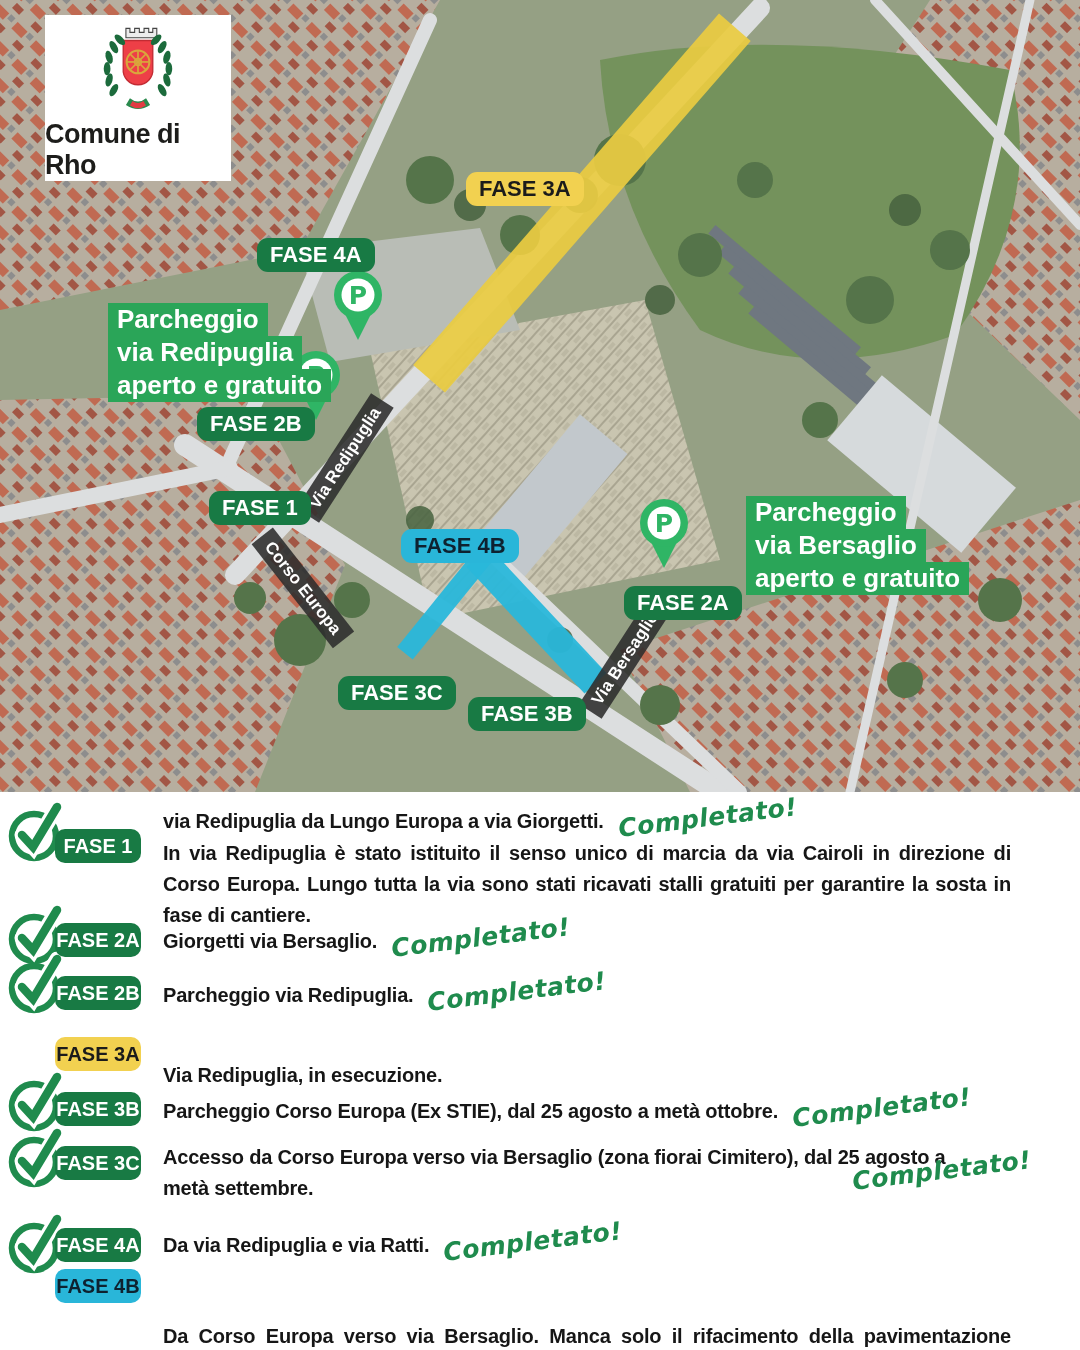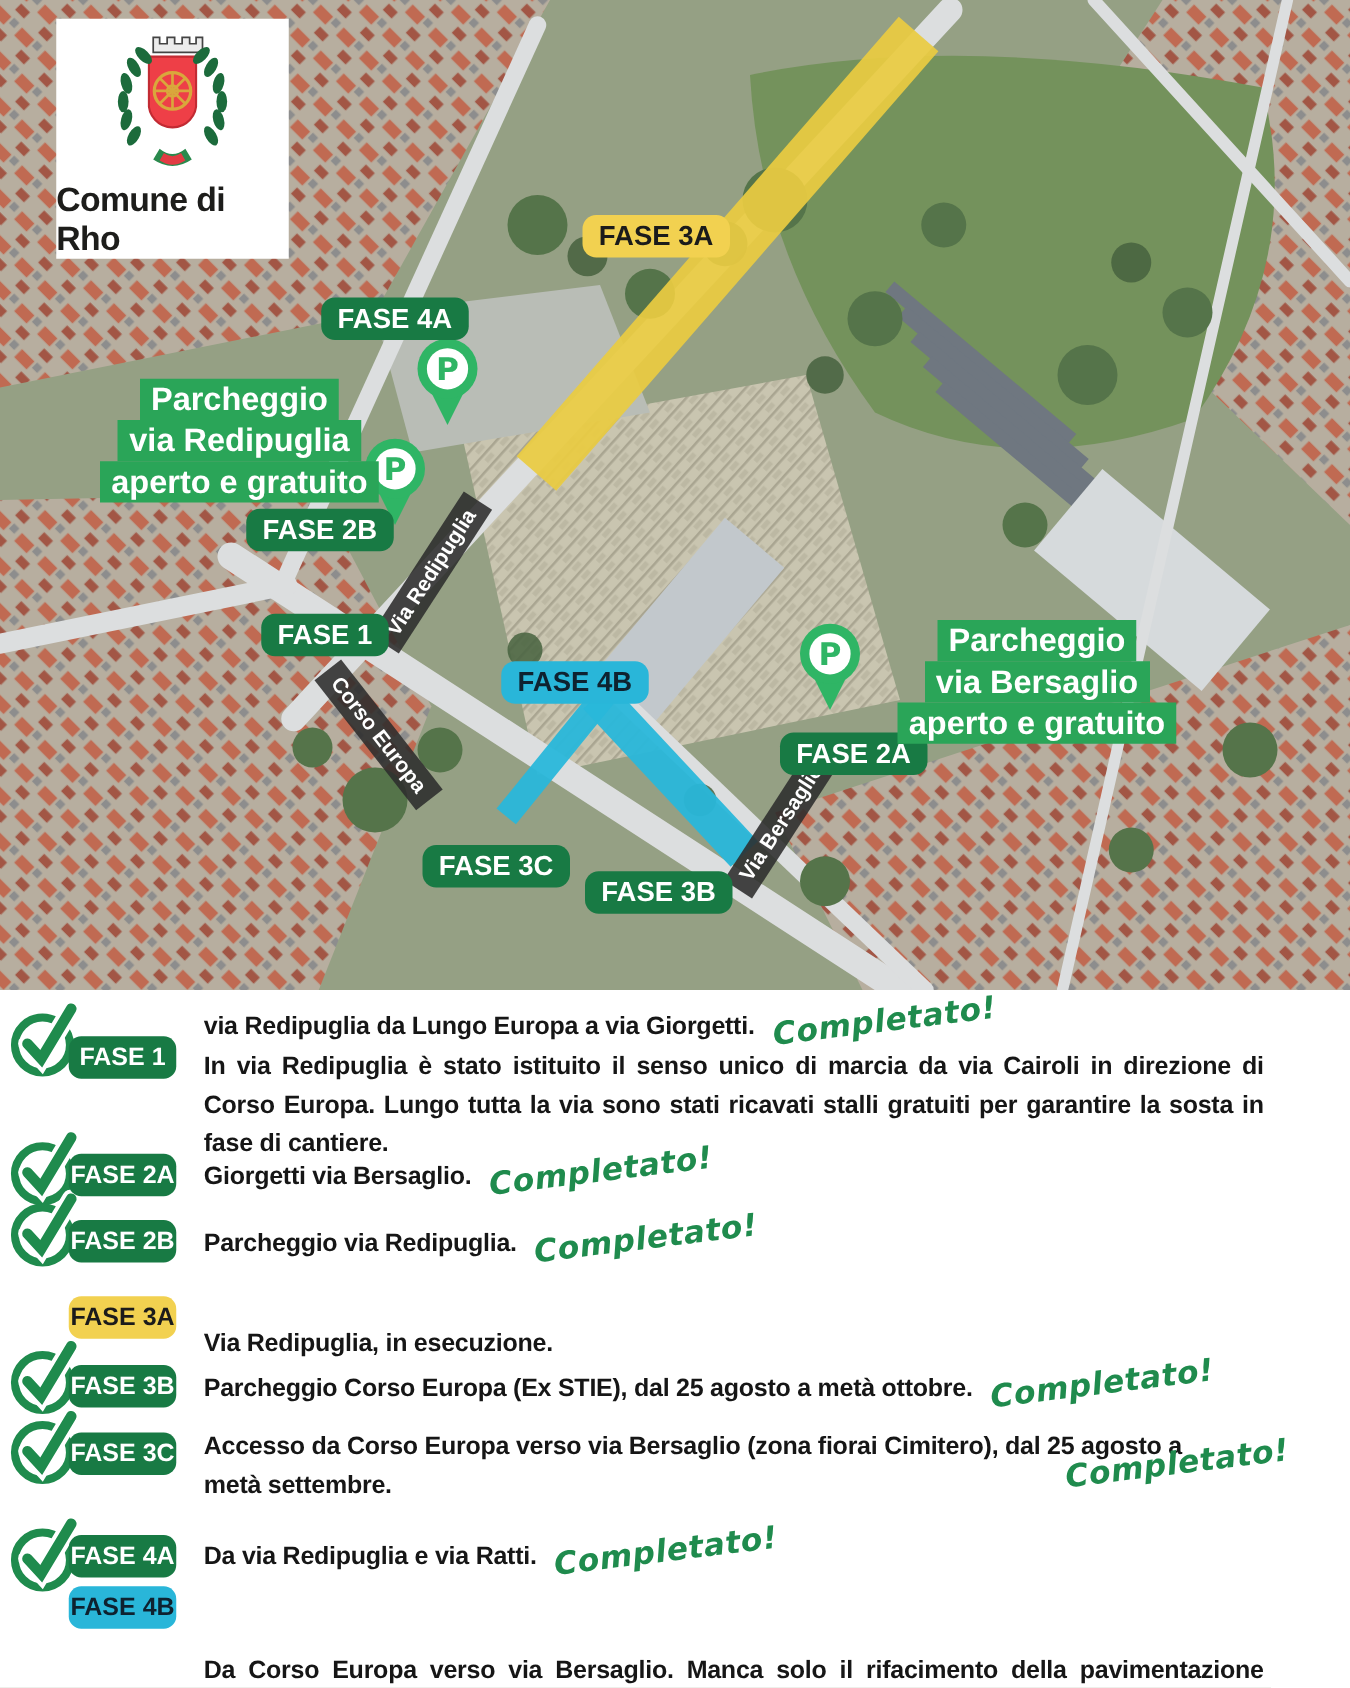--- a/index.html
+++ b/index.html
@@ -19,27 +19,27 @@
                  transform:rotate(47deg);}
 
   .mbadge{position:absolute;z-index:5;background:#187a44;color:#ffffff;font-weight:bold;
           font-size:22px;line-height:1;padding:6px 13px;border-radius:11px;white-space:nowrap;}
   .mbadge.yellow{background:#f2d150;color:#1b1b1b;}
   .mbadge.blue{background:#29b6d9;color:#0e2230;}
 
   .street{position:absolute;z-index:4;background:rgba(44,44,44,.88);color:#ffffff;font-weight:bold;
           font-size:17px;line-height:1;padding:5px 10px;white-space:nowrap;}
 
-  .parkblock{position:absolute;z-index:5;display:flex;flex-direction:column;align-items:center;}
+  .parkblock{position:absolute;z-index:5;display:flex;flex-direction:column;align-items:flex-start;margin-left:28px;}
   .parkblock span{display:inline-block;background:#2aa558;color:#ffffff;font-weight:bold;
           font-size:26px;line-height:1.12;padding:2px 9px;white-space:nowrap;}
 
   .pin{position:absolute;z-index:4;width:52px;height:72px;}
 
-  .logo-card{position:absolute;left:45px;top:15px;width:186px;height:192px;background:#ffffff;
+  .logo-card{position:absolute;left:45px;top:15px;width:186px;height:166px;background:#ffffff;
              z-index:6;display:flex;flex-direction:column;align-items:center;justify-content:flex-start;}
   .logo-card .crest{margin-top:8px;width:118px;height:128px;}
   .logo-card .logo-text{font-size:27px;font-weight:bold;color:#1d1d1b;letter-spacing:-0.5px;margin-top:2px;}
 
   
   .legend-bg{position:absolute;left:0;top:792px;width:1080px;height:558px;background:#ffffff;}
   .check{position:absolute;width:56px;height:62px;z-index:2;}
   .lbadge{position:absolute;left:55px;width:86px;z-index:3;background:#187a44;color:#fff;
           font-weight:bold;font-size:20px;line-height:1;text-align:center;padding:7px 0;
           border-radius:10px;box-sizing:content-box;}

